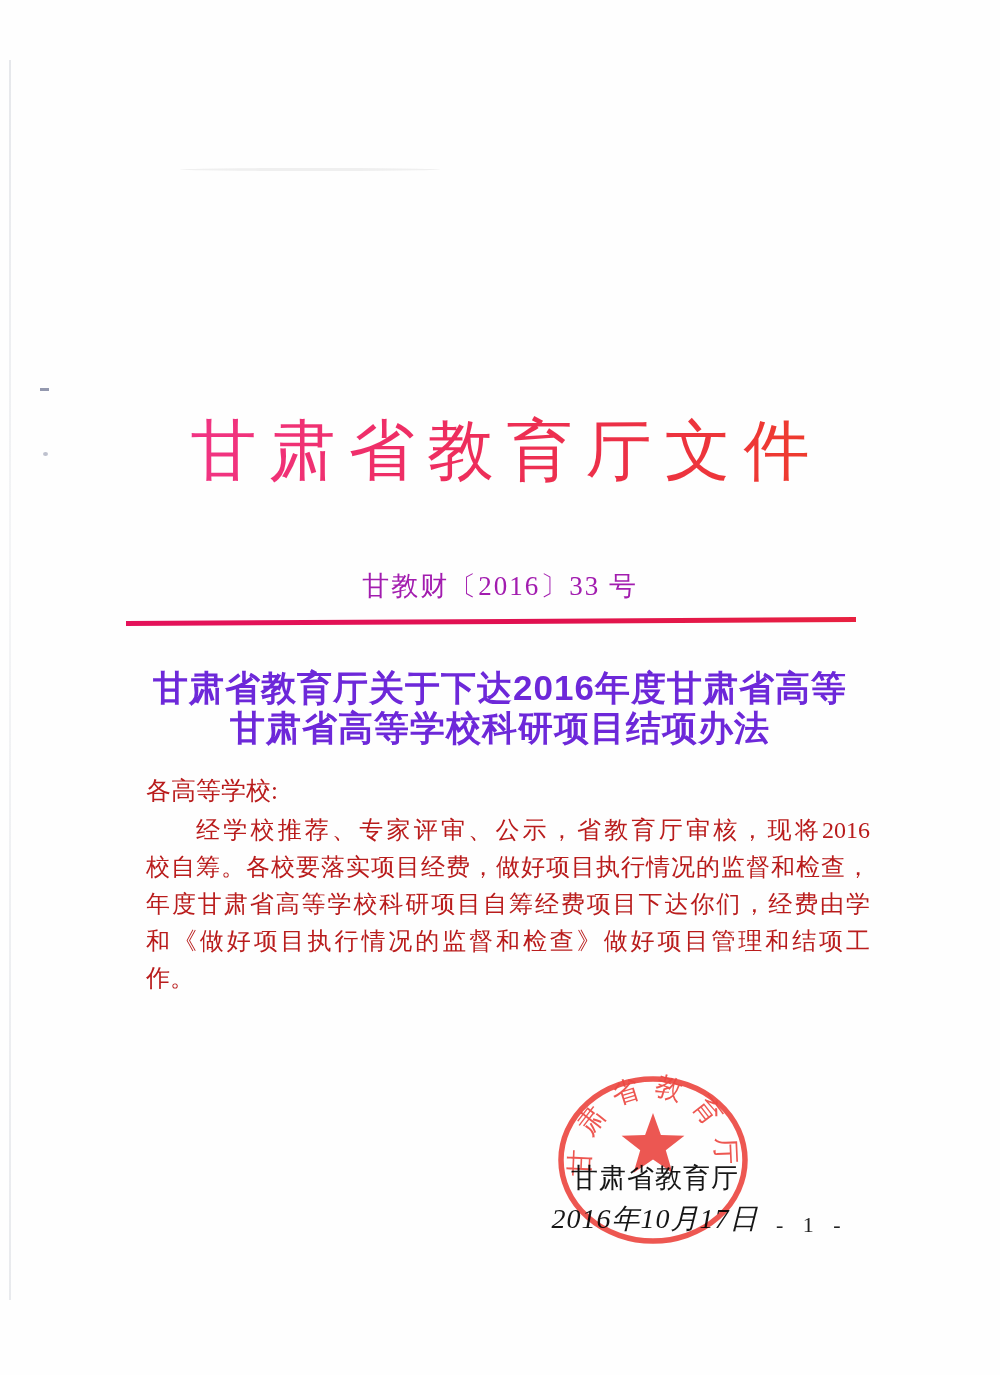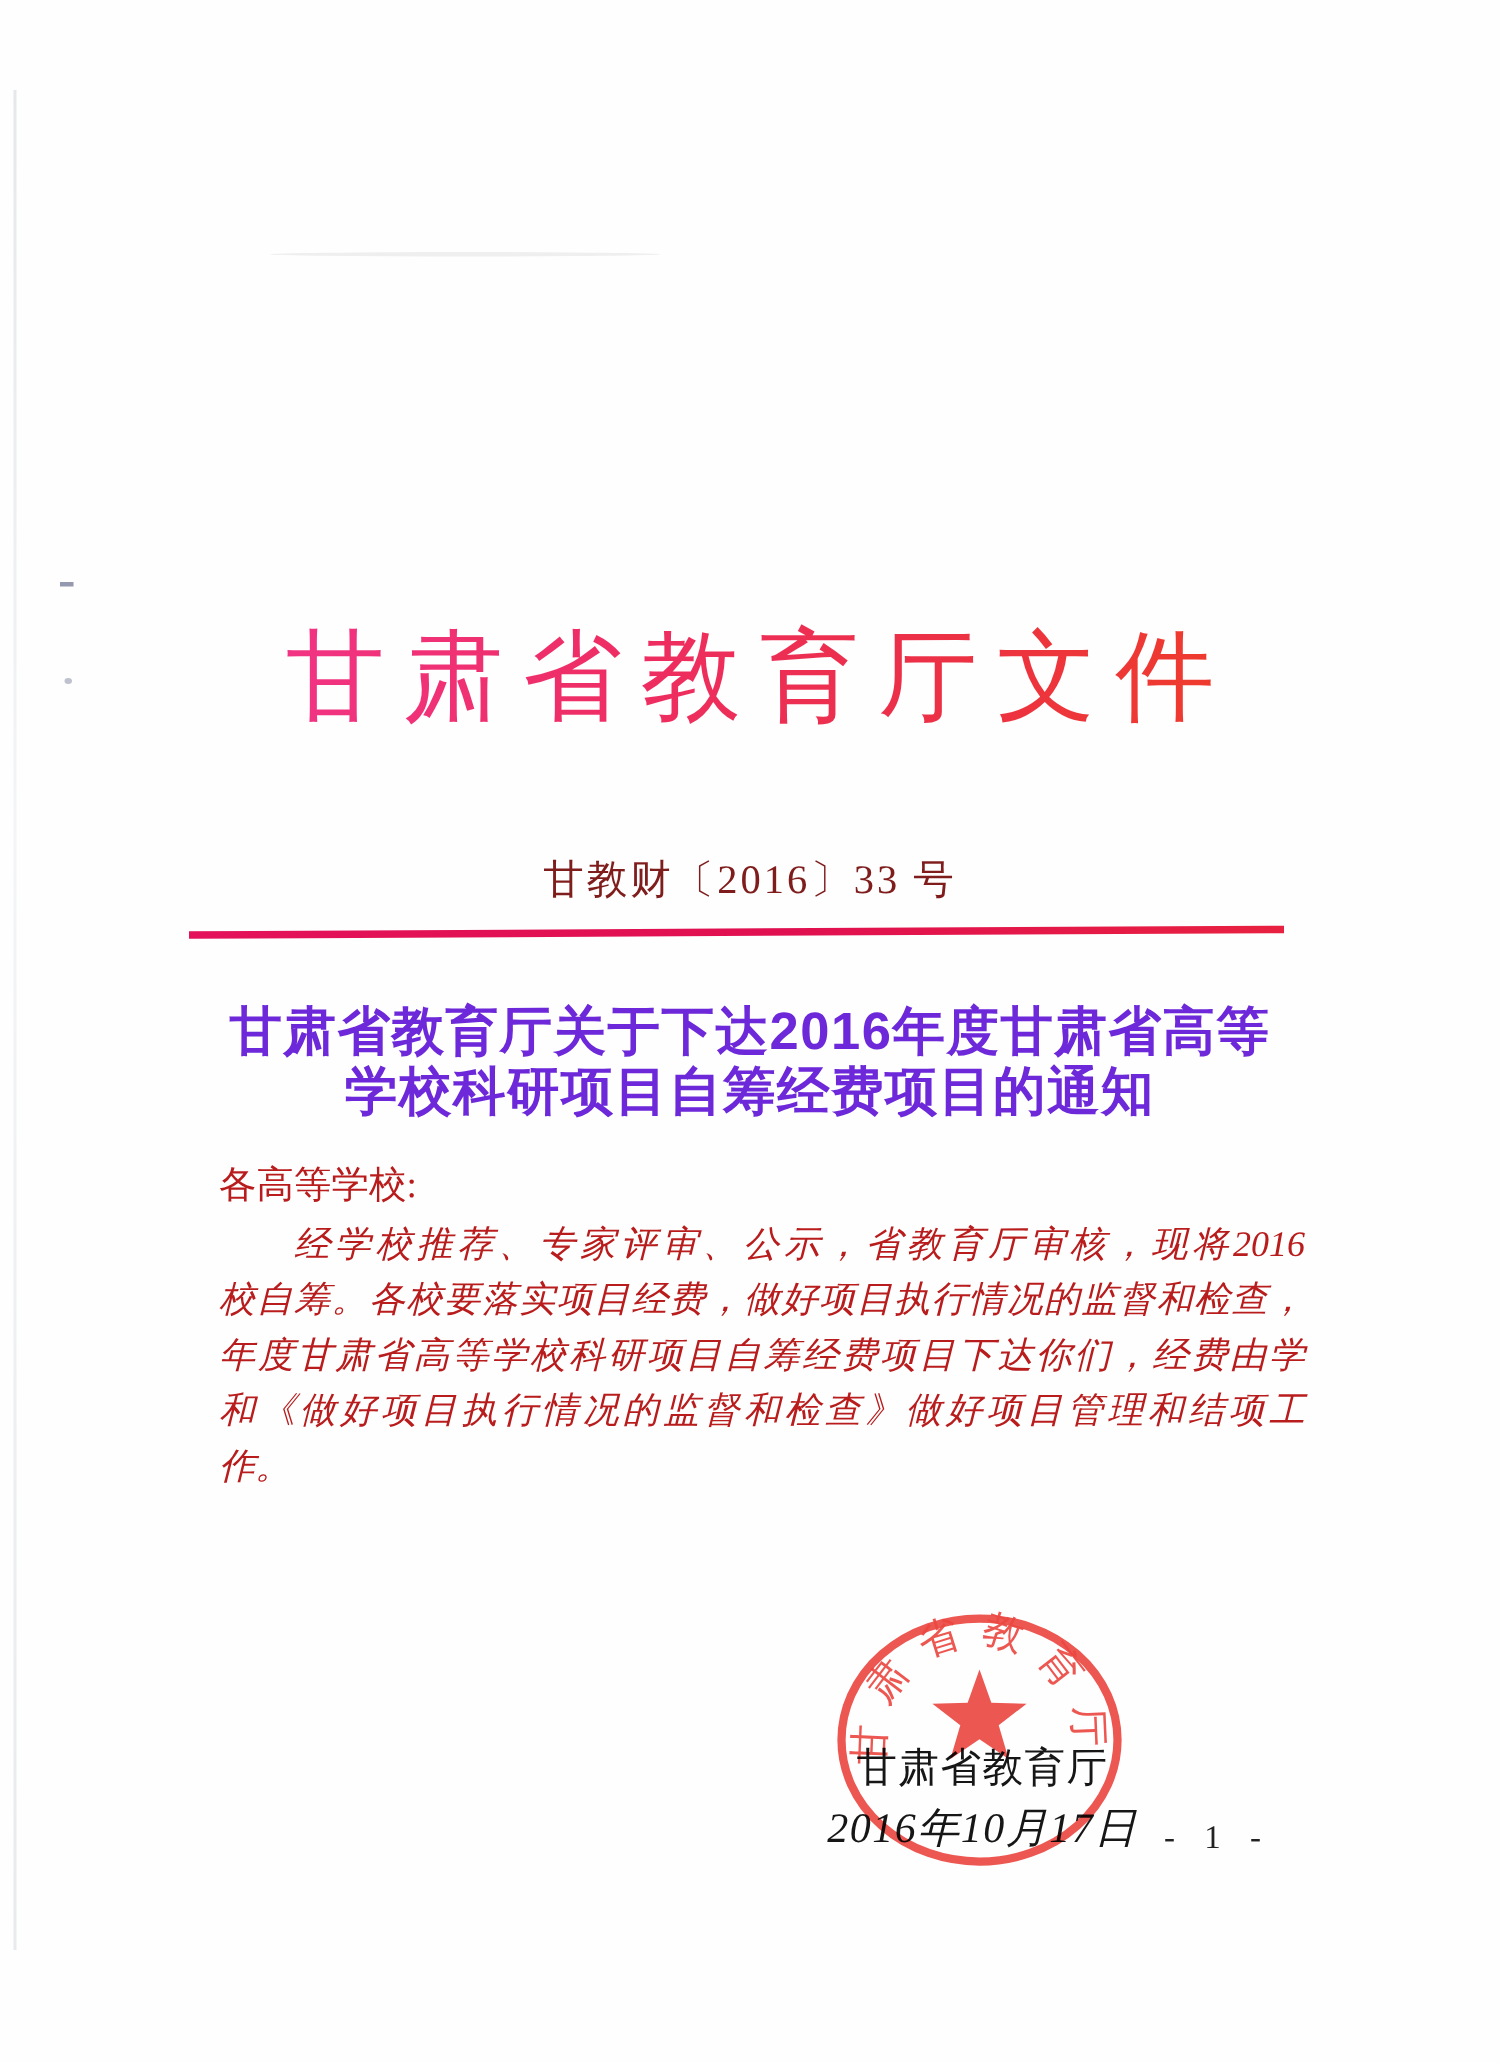--- a/index.html
+++ b/index.html
@@ -34,21 +34,21 @@
     padding-left: 13px;
     background: linear-gradient(90deg, #f2368e 12%, #ee2d62 42%, #ec3046 62%, #ef3e27 86%);
     -webkit-background-clip: text; background-clip: text;
     color: #ee2d62; -webkit-text-fill-color: transparent;
     white-space: nowrap;
     text-decoration: underline;
   }
 
   .doc-number {
     position: absolute; top: 568px; left: 0; width: 100%;
-    text-align: center; font-size: 27px; letter-spacing: 2px; color: #7f1d1d;
+    text-align: center; font-size: 27px; letter-spacing: 2px; color: #a21caf;
     white-space: nowrap;
   }
 
   .red-rule {
     position: absolute; top: 619px; left: 126px; width: 730px; height: 5px;
     background: linear-gradient(90deg, #e4125a, #e01050 55%, #e82140);
     transform: rotate(-0.3deg);
   }
 
   .notice-heading {
@@ -57,21 +57,21 @@
     font-family: "Liberation Sans", sans-serif;
     font-weight: 700; font-size: 35px; line-height: 40px;
     letter-spacing: 1px; color: #6d28d9;
   }
 
   .body-block {
     position: absolute; left: 146px; top: 772px; width: 724px;
     font-size: 24px; line-height: 37px; color: #b91c1c;
   }
   .salutation { font-size: 25px; margin-bottom: 3px; }
-  .body-line { white-space: nowrap; text-align: justify; text-align-last: justify; font-style: italic; }
+  .body-line { white-space: nowrap; text-align: justify; text-align-last: justify; }
   .body-line.first { text-indent: 50px; }
   .body-line.last { text-align-last: left; }
   .attachment-line { margin-top: 13px; padding-left: 52px; white-space: nowrap; }
 
   .signature-block {
     position: absolute; left: 528px; top: 1160px; width: 254px;
     text-align: center; color: #161616;
   }
   .signature-name { font-size: 27px; letter-spacing: 1px; }
   .signature-date { font-size: 28px; margin-top: 4px; letter-spacing: 1px; font-style: italic; }
@@ -100,21 +100,21 @@
   <div class="scan-crease"></div>
 
   <div class="masthead">甘肃省教育厅文件</div>
 
   <div class="doc-number">甘教财〔2016〕33 号</div>
 
   <div class="red-rule"></div>
 
   <div class="notice-heading">
     <div>甘肃省教育厅关于下达2016年度甘肃省高等</div>
-    <div>学校科研项目自筹经费项目的通知</div>
+    <div>甘肃省高等学校科研项目结项办法</div>
   </div>
 
   <div class="body-block">
     <div class="salutation">各高等学校:</div>
     <div class="body-line first">经学校推荐、专家评审、公示，省教育厅审核，现将2016</div>
     <div class="body-line">校自筹。各校要落实项目经费，做好项目执行情况的监督和检查，</div>
     <div class="body-line">年度甘肃省高等学校科研项目自筹经费项目下达你们，经费由学</div>
     <div class="body-line">和《做好项目执行情况的监督和检查》做好项目管理和结项工</div>
     <div class="body-line last">作。</div>
   </div>

